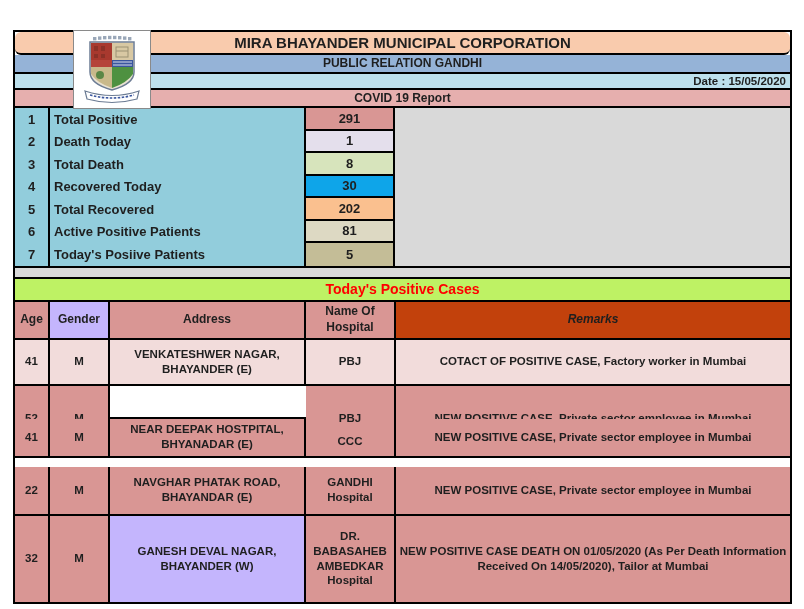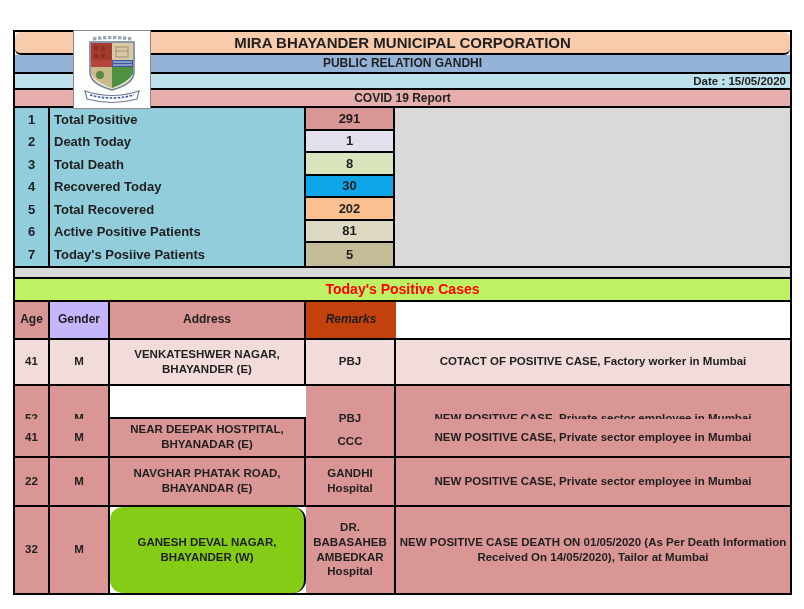--- a/index.html
+++ b/index.html
@@ -38,21 +38,21 @@
             justify-content:center; font-weight:bold; font-size:14px; }
 
   
   .c-row { display:grid; grid-template-columns:35px 60px 196px 90px 1fr; border-bottom:2px solid #000; }
   .c-row:last-child { border-bottom:none; }
   .c-cell { border-right:2px solid #000; display:flex; align-items:center; justify-content:center;
             text-align:center; font-weight:bold; font-size:11.5px; line-height:1.3; padding:1px 3px; }
   .c-cell:last-child { border-right:none; }
   .c-head { height:36px; font-size:12px; }
   .rh0 { height:46px; } .rh1 { height:33px; } .rh2 { height:39px; }
-  .rh3 { height:49px; } .rh4 { height:86px; }
+  .rh3 { height:49px;margin-top:9px; } .rh4 { height:86px; }
 </style>
 </head>
 <body>
 
 <div id="sheet">
 
   <div id="logo-box">
     <svg width="70" height="72" viewBox="0 0 70 72">
 
       <g fill="#9aa7b8">
@@ -143,20 +143,21 @@
 
   <div id="banner" style="background: #bef264; color: rgb(255, 0, 0);">
     <span>Today's Positive Cases</span>
   </div>
 
   <div>
     <div class="c-row c-head-row">
       <div class="c-cell c-head" style="background: rgb(217, 150, 148);">Age</div>
       <div class="c-cell c-head" style="background: #c4b5fd;">Gender</div>
       <div class="c-cell c-head" style="background: rgb(217, 150, 148);">Address</div>
+      <div class="c-cell c-head" style="background: rgb(217, 150, 148);">Name Of Hospital</div>
       <div class="c-cell c-head" style="background: #c2410c; font-style: italic;">Remarks</div>
     </div>
 
     <div class="c-row rh0">
       <div class="c-cell" style="background: rgb(242, 220, 219);">41</div>
       <div class="c-cell" style="background: rgb(242, 220, 219);">M</div>
       <div class="c-cell" style="background: rgb(242, 220, 219);">VENKATESHWER NAGAR, BHAYANDER (E)</div>
       <div class="c-cell" style="background: rgb(242, 220, 219);">PBJ</div>
       <div class="c-cell" style="background: rgb(242, 220, 219);">COTACT OF POSITIVE CASE, Factory worker  in Mumbai</div>
     </div>
@@ -181,19 +182,19 @@
       <div class="c-cell" style="background: rgb(217, 150, 148);">22</div>
       <div class="c-cell" style="background: rgb(217, 150, 148);">M</div>
       <div class="c-cell" style="background: rgb(217, 150, 148);">NAVGHAR PHATAK ROAD, BHAYANDAR (E)</div>
       <div class="c-cell" style="background: rgb(217, 150, 148);">GANDHI Hospital</div>
       <div class="c-cell" style="background: rgb(217, 150, 148);">NEW POSITIVE CASE, Private sector employee in Mumbai</div>
     </div>
 
     <div class="c-row rh4">
       <div class="c-cell" style="background: rgb(217, 150, 148);">32</div>
       <div class="c-cell" style="background: rgb(217, 150, 148);">M</div>
-      <div class="c-cell" style="background: #84cc16; border-radius: 13px;">GANESH DEVAL NAGAR, BHAYANDER (W)</div>
+      <div class="c-cell" style="background: #c4b5fd;">GANESH DEVAL NAGAR, BHAYANDER (W)</div>
       <div class="c-cell" style="background: rgb(217, 150, 148);">DR. BABASAHEB AMBEDKAR Hospital</div>
       <div class="c-cell" style="background: rgb(217, 150, 148);">NEW POSITIVE CASE DEATH ON 01/05/2020 (As Per Death Information Received On 14/05/2020), Tailor at Mumbai</div>
     </div>
   </div>
 
 </div>
 
 </body></html>

